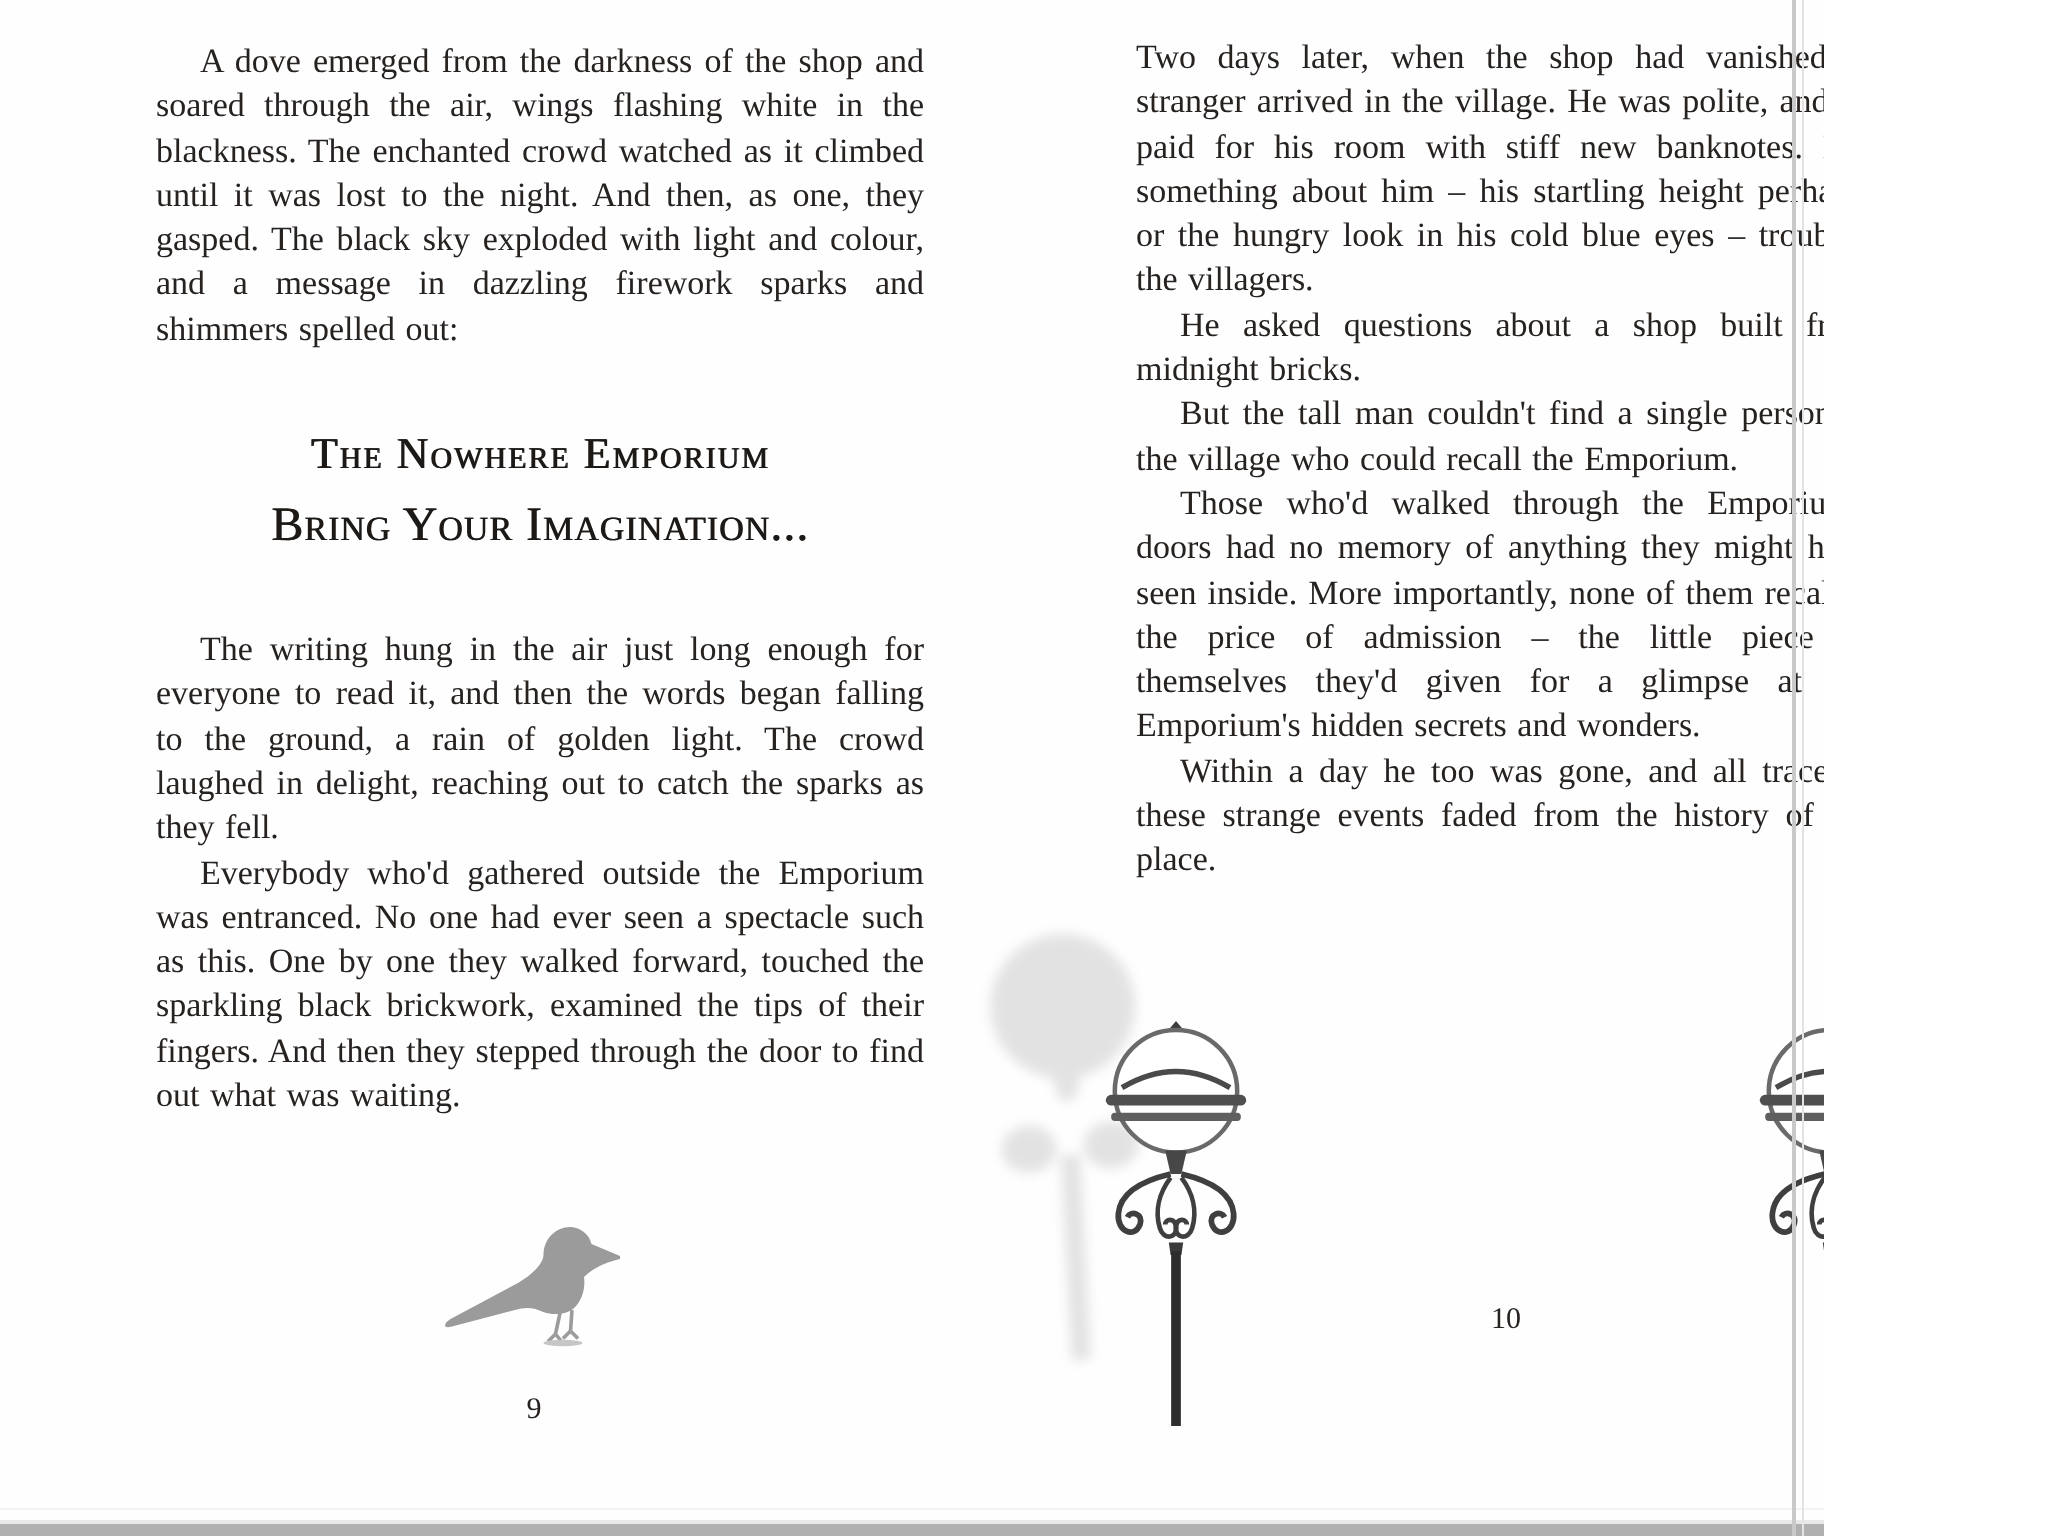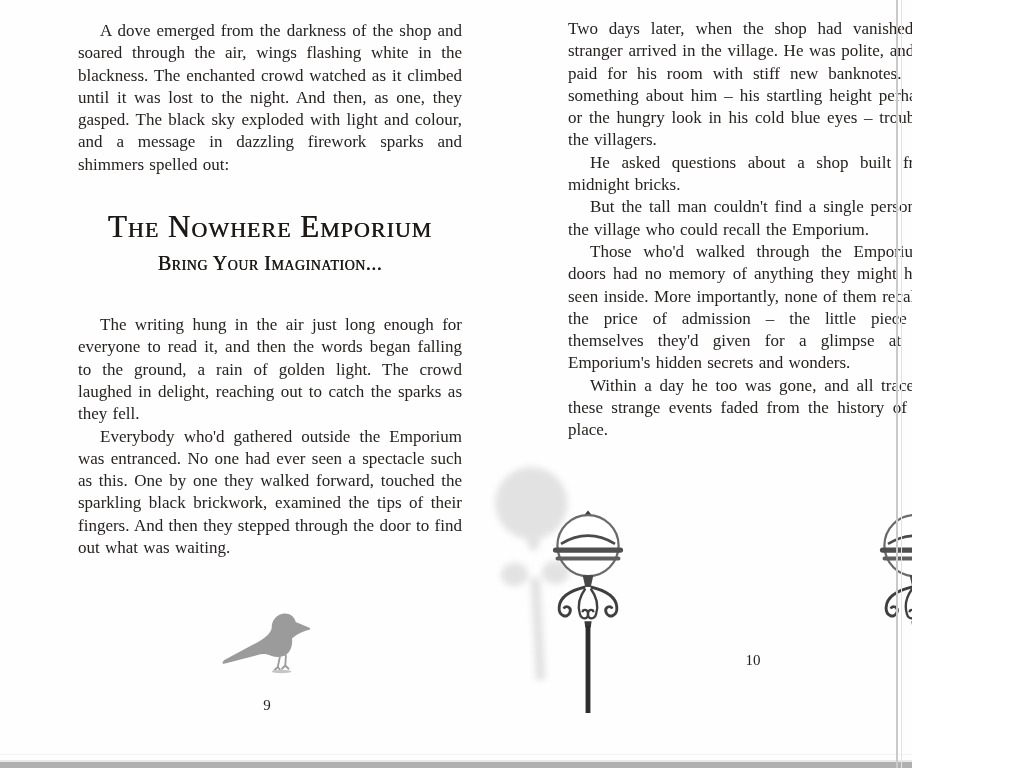--- a/index.html
+++ b/index.html
@@ -14,25 +14,25 @@
     font-size:17px; line-height:22.3px;
     text-align:justify; color:#262220;
   }
   .page-text p { margin:0; word-spacing:1px; }
   .pl { left:78px; top:20px; width:384px; }
   .pr { left:568px; top:18px; width:368px; }
   .indent { text-indent:22px; }
 
   .headline { text-align:center; margin:34px 0 40px 0; color:#1c1916; }
   .hl-main {
-    font-variant:small-caps; font-size:31px; line-height:34px;
+    font-variant:small-caps; font-size:22px; line-height:34px;
     letter-spacing:1px; text-shadow:0.5px 0 0 currentColor;
   }
   .hl-sub {
-    font-variant:small-caps; font-size:20px; line-height:22px;
+    font-variant:small-caps; font-size:24px; line-height:22px;
     margin-top:8px; letter-spacing:0.5px; text-shadow:0.4px 0 0 currentColor;
   }
 
   .pagenum {
     position:absolute; width:60px; text-align:center;
     font-size:15px; color:#262220;
   }
   .pn-left  { left:237px; top:697px; }
   .pn-right { left:723px; top:652px; }
 

